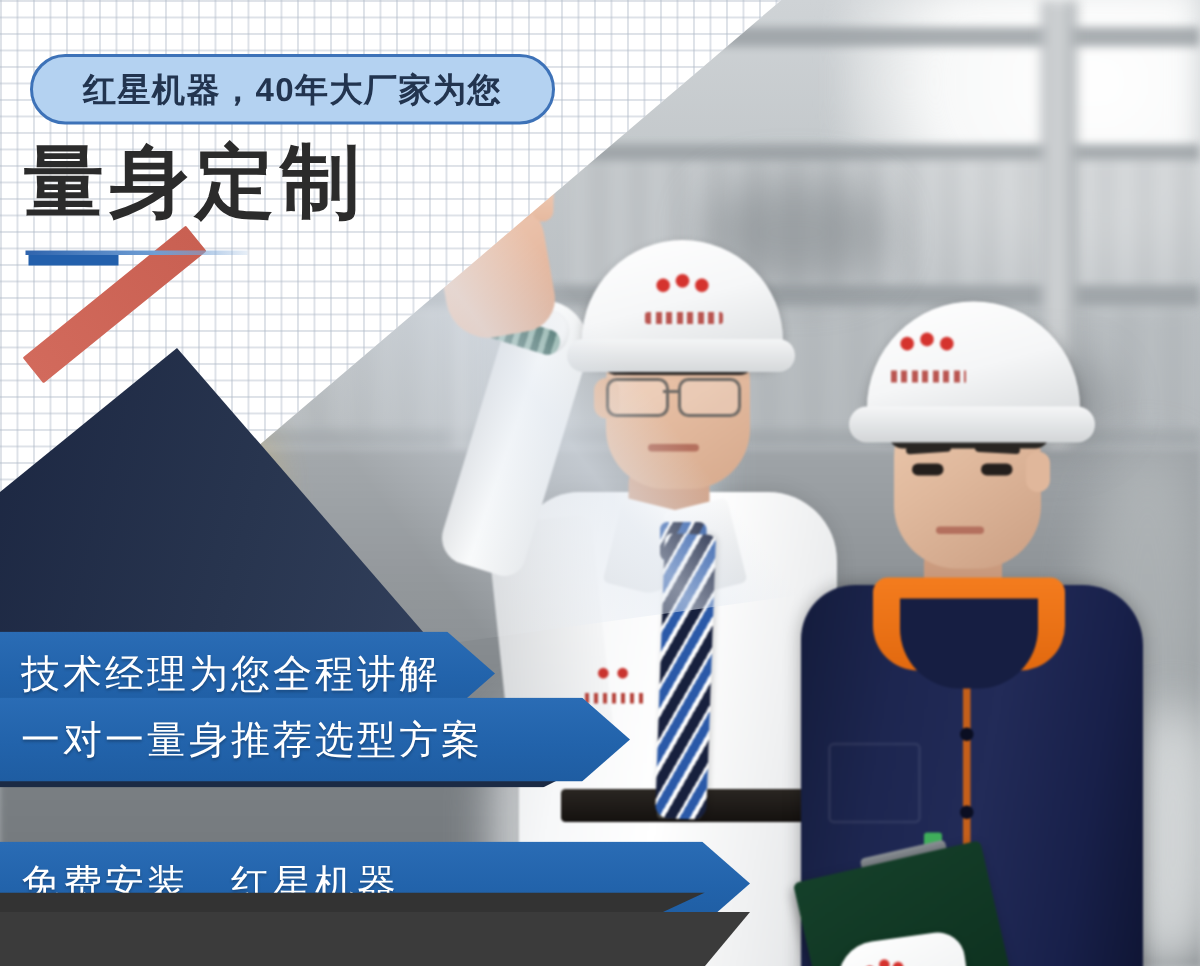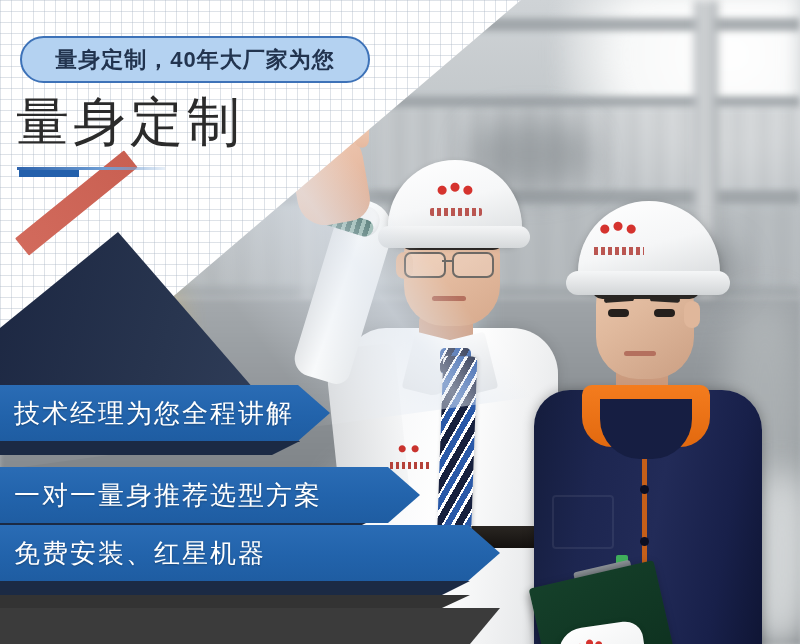--- a/index.html
+++ b/index.html
@@ -337,51 +337,51 @@
     position:absolute;left:20px;top:36px;width:350px;height:47px;
     background:#b4d2f1;border:2px solid #3d72b8;border-radius:24px;
     display:flex;align-items:center;justify-content:center;box-sizing:border-box;
   }
   .badge span{
     font-size:22px;font-weight:700;color:#22344f;letter-spacing:1px;
     font-family:"Liberation Sans","DejaVu Sans",sans-serif;
   }
   .headline{
     position:absolute;left:16px;top:95px;
-    font-size:53px;font-weight:400;color:#2b2b2b;letter-spacing:4px;
+    font-size:53px;font-weight:700;color:#2b2b2b;letter-spacing:4px;
     line-height:1;text-shadow:0 1px 2px rgba(255,255,255,.7);
   }
   .rule-thin{
     position:absolute;left:17px;top:167px;width:148px;height:3px;
     background:linear-gradient(90deg,#2f64ad 0%,#6f9ed4 58%,rgba(160,190,225,.25) 100%);
   }
   .rule-thick{
     position:absolute;left:19px;top:170px;width:60px;height:7px;
     background:#2360ac;
   }
 
   
-  .band{position:absolute;left:0;height:67px;}
+  .band{position:absolute;left:0;height:67px;margin-top:36px;}
   .band .fill{
     position:absolute;left:0;top:0;width:100%;height:100%;
     background:linear-gradient(180deg,#2a6cb5 0%,#2263ab 46%,#1d5a9e 100%);
   }
   .band .txt{
     position:absolute;left:14px;top:0;height:56px;display:flex;align-items:center;
     color:#ffffff;font-size:26px;font-weight:400;letter-spacing:2px;
     text-shadow:0 1px 2px rgba(0,0,0,.28);white-space:nowrap;
     font-family:"Liberation Sans","DejaVu Sans",sans-serif;
   }
   .shadow{position:absolute;left:0;height:14px;background:#1b2a44;}
 
   .band1{top:385px;width:330px;}
   .band1 .fill{clip-path:polygon(0 0,298px 0,330px 28px,298px 56px,0 56px);}
   .sh1{top:441px;width:300px;clip-path:polygon(0 0,300px 0,272px 14px,0 14px);}
 
-  .band2{top:467px;width:420px;}
+  .band2{top:429px;width:420px;}
   .band2 .fill{clip-path:polygon(0 0,388px 0,420px 28px,388px 56px,0 56px);}
   .sh2{top:511px;width:390px;clip-path:polygon(0 0,390px 0,362px 14px,0 14px);}
 
   .band3{top:525px;width:500px;}
   .band3 .fill{clip-path:polygon(0 0,468px 0,500px 28px,468px 56px,0 56px);}
   .sh3{top:581px;width:470px;clip-path:polygon(0 0,470px 0,442px 14px,0 14px);}
 
   
   .bottombar{
     position:absolute;left:0;top:608px;width:500px;height:36px;
@@ -490,21 +490,21 @@
 
     <div class="veil"></div>
   </div>
 
   <div class="grid-panel"></div>
 
   <div class="navy-tri"></div>
   <div class="red-stripe"></div>
 
   <div class="badge">
-    <span>量身定制，40年大厂家为您</span>
+    <span>红星机器，40年大厂家为您</span>
   </div>
   <div class="headline">量身定制</div>
   <div class="rule-thin"></div>
   <div class="rule-thick"></div>
 
   <div class="shadow sh1"></div>
   <div class="band band1">
     <div class="fill"></div>
     <div class="txt">技术经理为您全程讲解</div>
   </div>

